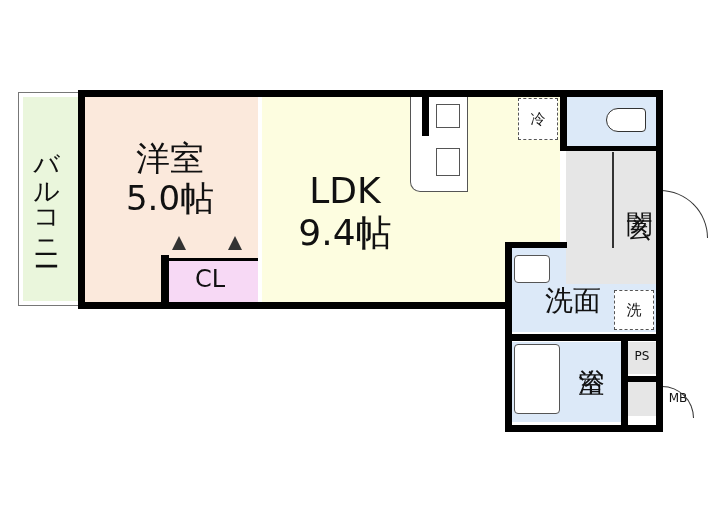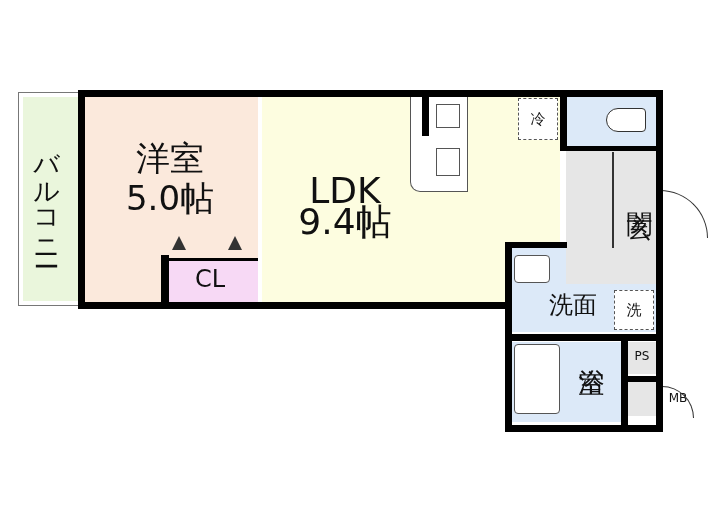--- a/index.html
+++ b/index.html
@@ -22,41 +22,41 @@
 <div class="label" style="left:110px;top:180px;width:120px;font-size:34px;">5.0帖</div>
 
 <div class="abs" style="left:168px;top:258px;width:90px;height:44px;background:#f7d9f5;border-top:3px solid #000;"></div>
 <div class="wall" style="left:161px;top:255px;width:8px;height:48px;"></div>
 <div class="label" style="left:168px;top:266px;width:84px;font-size:24px;">CL</div>
 <div class="abs" style="left:172px;top:236px;width:0;height:0;border-left:7px solid transparent;border-right:7px solid transparent;border-bottom:14px solid #333;"></div>
 <div class="abs" style="left:228px;top:236px;width:0;height:0;border-left:7px solid transparent;border-right:7px solid transparent;border-bottom:14px solid #333;"></div>
 
 <div class="abs" style="left:262px;top:96px;width:298px;height:206px;background:#fdfde0;"></div>
 <div class="label" style="left:290px;top:171px;width:110px;font-size:36px;text-align:center;">LDK</div>
-<div class="label" style="left:290px;top:202px;width:110px;font-size:36px;">9.4帖</div>
+<div class="label" style="left:290px;top:213px;width:110px;font-size:36px;">9.4帖</div>
 
 <div class="abs" style="left:410px;top:96px;width:58px;height:96px;background:#fff;border:1px solid #555;border-top:none;border-bottom-left-radius:10px;"></div>
 <div class="wall" style="left:422px;top:96px;width:7px;height:40px;"></div>
 <div class="abs" style="left:436px;top:104px;width:24px;height:24px;border:1px solid #555;"></div>
 <div class="abs" style="left:436px;top:148px;width:24px;height:28px;border:1px solid #555;"></div>
 
 <div class="dash" style="left:518px;top:98px;width:40px;height:42px;">冷</div>
 
 <div class="abs" style="left:566px;top:96px;width:90px;height:50px;background:#dce9f8;"></div>
 <div class="abs" style="left:606px;top:108px;width:40px;height:24px;border:1px solid #333;border-radius:12px 4px 4px 12px;background:#fff;"></div>
 
 <div class="abs" style="left:566px;top:150px;width:90px;height:134px;background:#e6e6e6;"></div>
 <div class="abs" style="left:612px;top:152px;width:2px;height:132px;background:#333;"></div>
 <div class="label" style="left:626px;top:192px;width:28px;font-size:26px;writing-mode:vertical-rl;">玄関</div>
 <div class="abs" style="left:660px;top:190px;width:48px;height:48px;border:1px solid #333;border-left:none;border-bottom:none;border-top-right-radius:48px;"></div>
 
 <div class="abs" style="left:512px;top:248px;width:144px;height:84px;background:#dce9f8;"></div>
 <div class="abs" style="left:566px;top:248px;width:90px;height:36px;background:#e6e6e6;"></div>
 <div class="abs" style="left:514px;top:255px;width:36px;height:28px;border:1px solid #555;border-radius:4px;background:#fff;"></div>
-<div class="label" style="left:538px;top:292px;width:70px;font-size:24px;">洗面</div>
+<div class="label" style="left:538px;top:286px;width:70px;font-size:28px;">洗面</div>
 <div class="dash" style="left:614px;top:290px;width:40px;height:40px;">洗</div>
 
 <div class="abs" style="left:512px;top:342px;width:112px;height:80px;background:#dce9f8;"></div>
 <div class="abs" style="left:514px;top:344px;width:46px;height:70px;border:1px solid #555;border-radius:4px;background:#fff;"></div>
 <div class="label" style="left:578px;top:348px;width:28px;font-size:26px;writing-mode:vertical-rl;">浴室</div>
 
 <div class="abs" style="left:628px;top:342px;width:28px;height:32px;background:#e6e6e6;"></div>
 <div class="label" style="left:628px;top:350px;width:28px;font-size:12px;">PS</div>
 <div class="abs" style="left:628px;top:382px;width:28px;height:34px;background:#e6e6e6;"></div>
 <div class="label" style="left:628px;top:392px;width:28px;font-size:12px;padding-left:36px;">MB</div>

